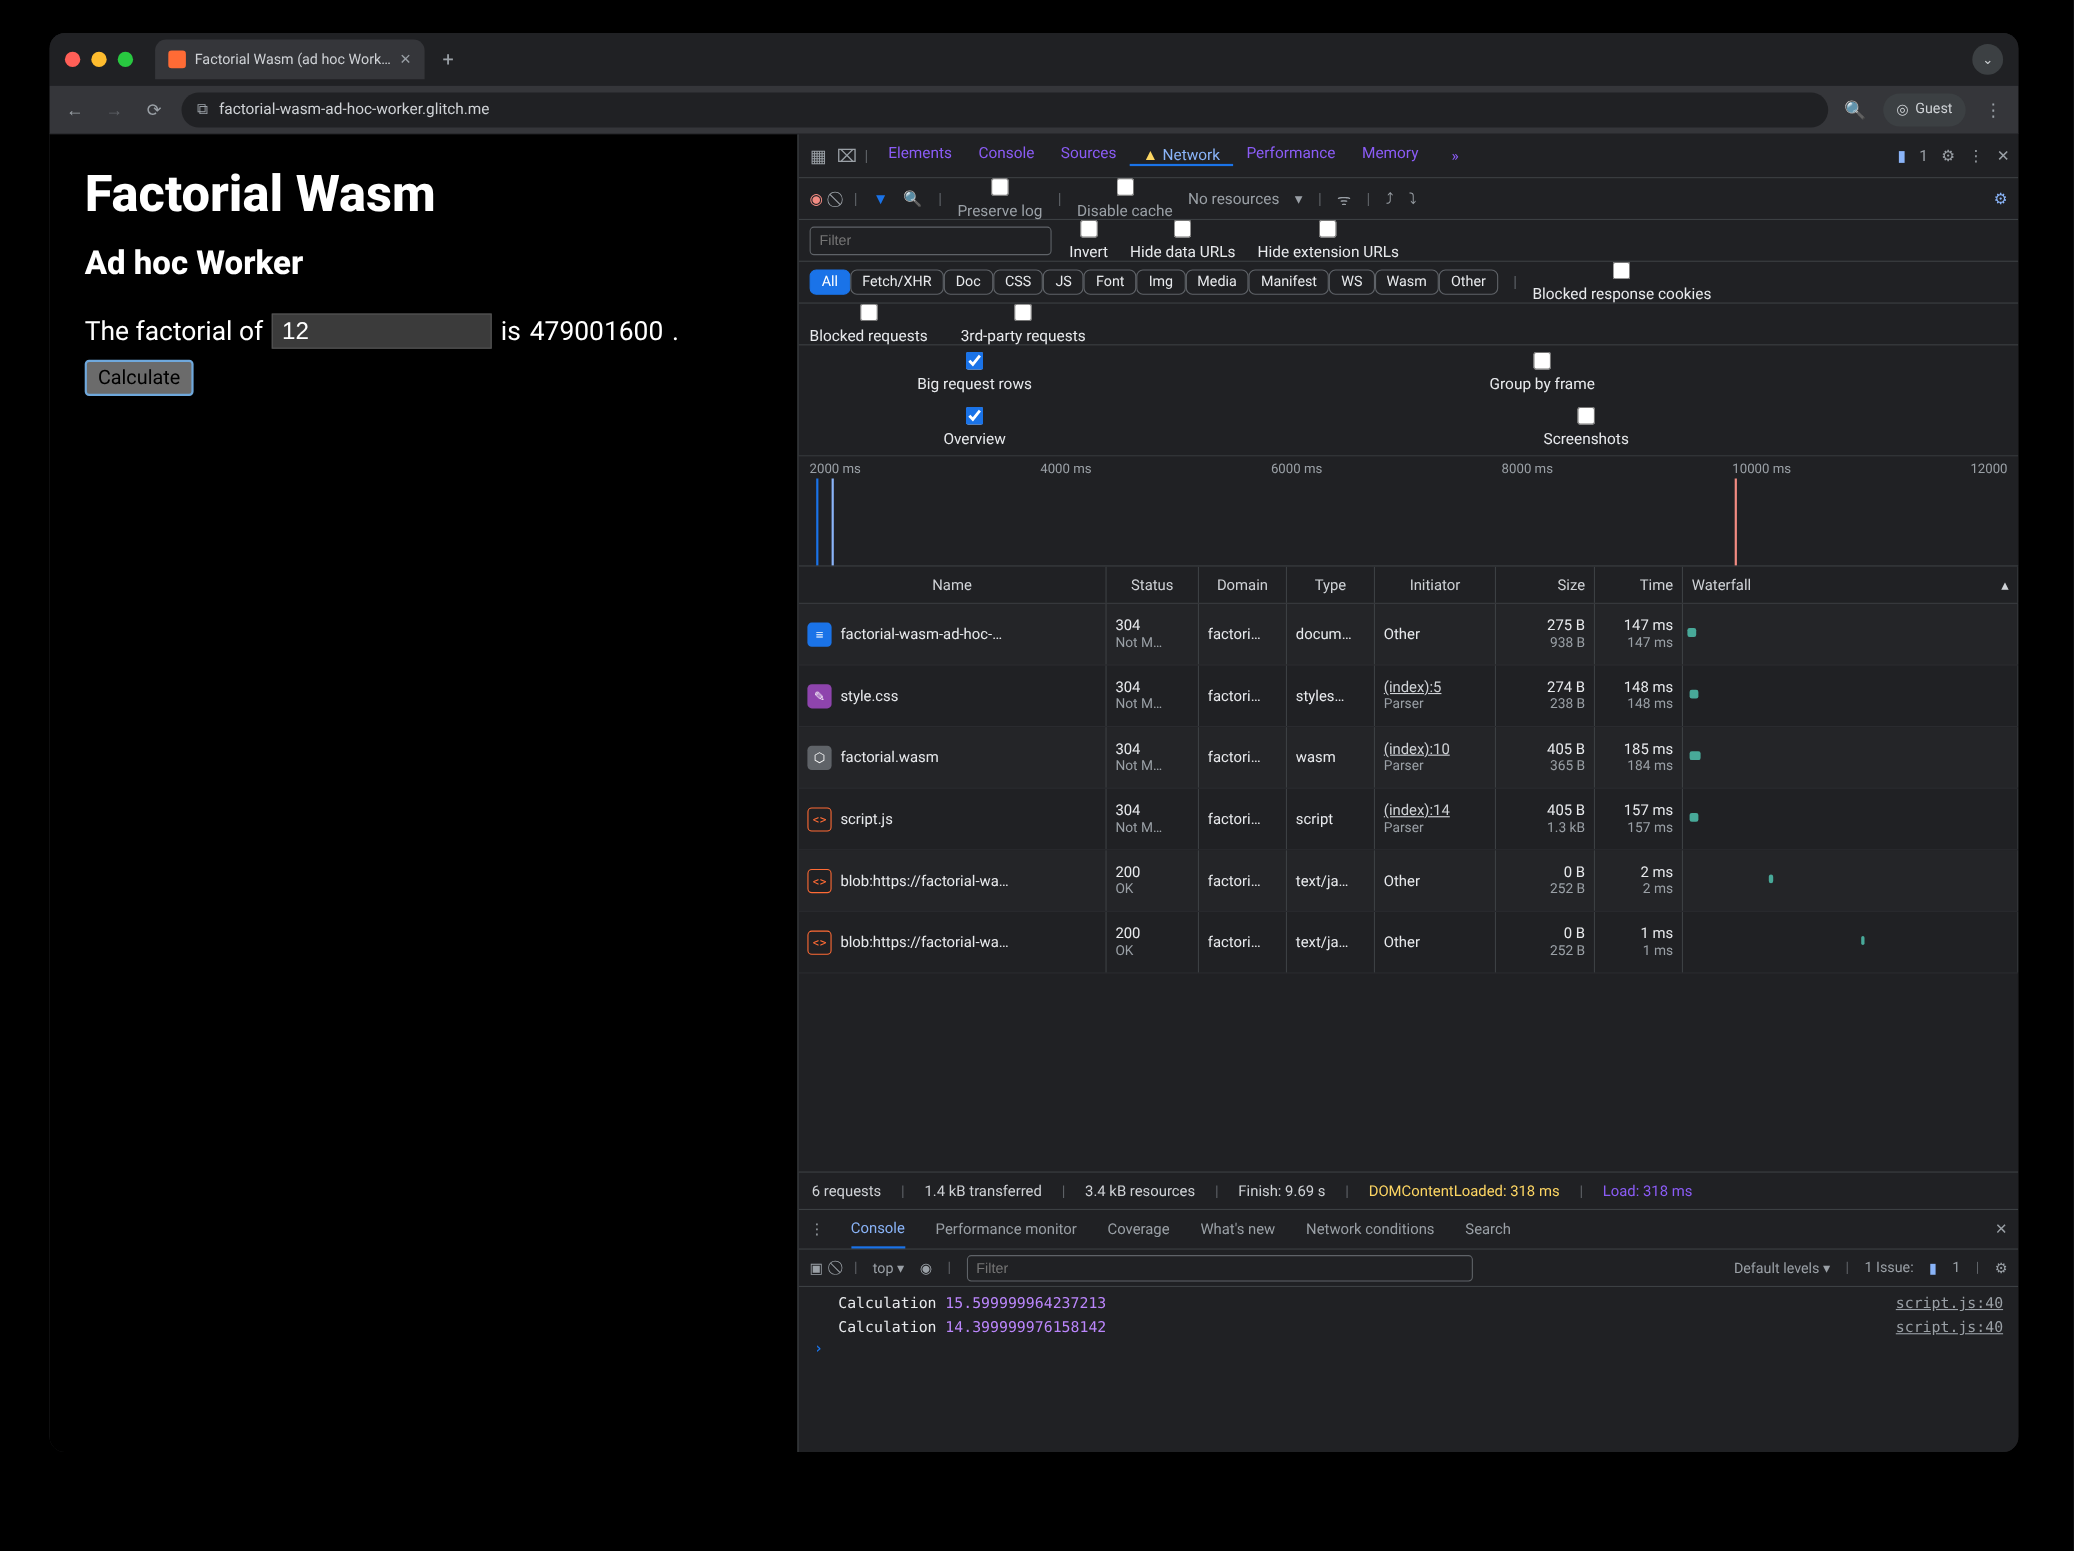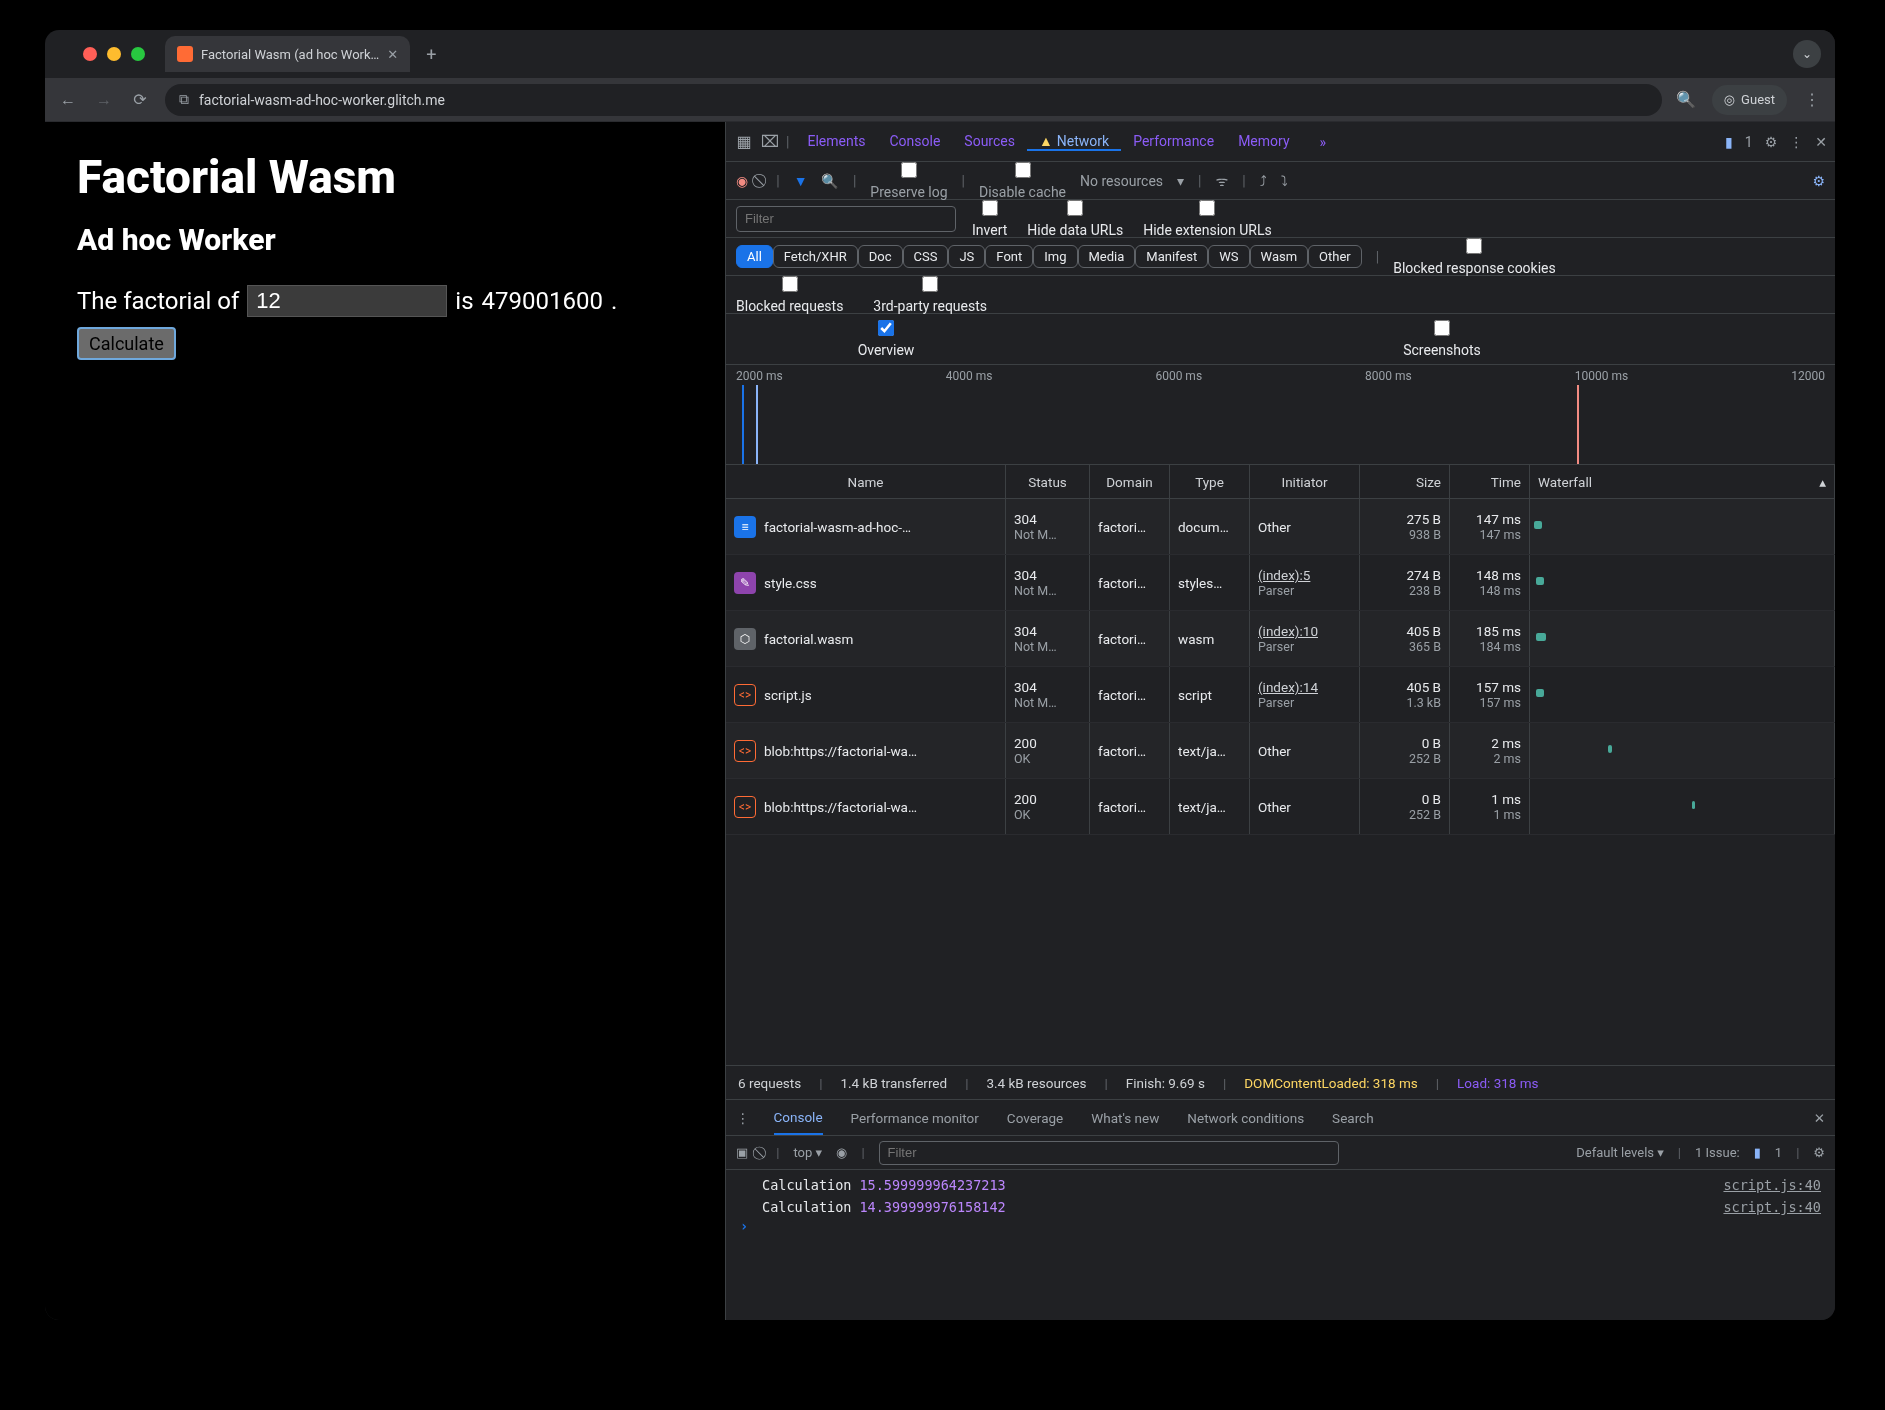--- a/index.html
+++ b/index.html
@@ -23,21 +23,20 @@
     box-shadow: 0 20px 80px rgba(0,0,0,0.7);
   }
   
   .tabstrip {
     height: 48px;
     background: #202124;
     display: flex;
     align-items: center;
     padding: 0 14px;
     gap: 8px;
-    margin-left: 24px;
   }
   .traffic { display: flex; gap: 10px; margin-right: 12px; }
   .traffic span { width: 14px; height: 14px; border-radius: 50%; }
   .tr-close { background: #ff5f57; }
   .tr-min  { background: #febc2e; }
   .tr-max  { background: #28c840; }
   .tab {
     background: #35363a;
     height: 36px;
     border-radius: 10px 10px 0 0;
@@ -390,20 +389,30 @@
             <input type="checkbox" style="">
             <span>Blocked requests</span>
           </label>
         <label class="chk">
             <input type="checkbox" style="">
             <span>3rd-party requests</span>
           </label>
       </div>
 
       <div class="check-rows">
+        <div class="check-row">
+          <label class="chk">
+              <input type="checkbox" checked="" style="">
+              <span>Big request rows</span>
+            </label>
+          <label class="chk" style="margin-left:176px">
+              <input type="checkbox" style="">
+              <span>Group by frame</span>
+            </label>
+        </div>
         <div class="check-row">
           <label class="chk">
               <input type="checkbox" checked="" style="">
               <span>Overview</span>
             </label>
           <label class="chk" style="margin-left:216px">
               <input type="checkbox" style="">
               <span>Screenshots</span>
             </label>
         </div>

